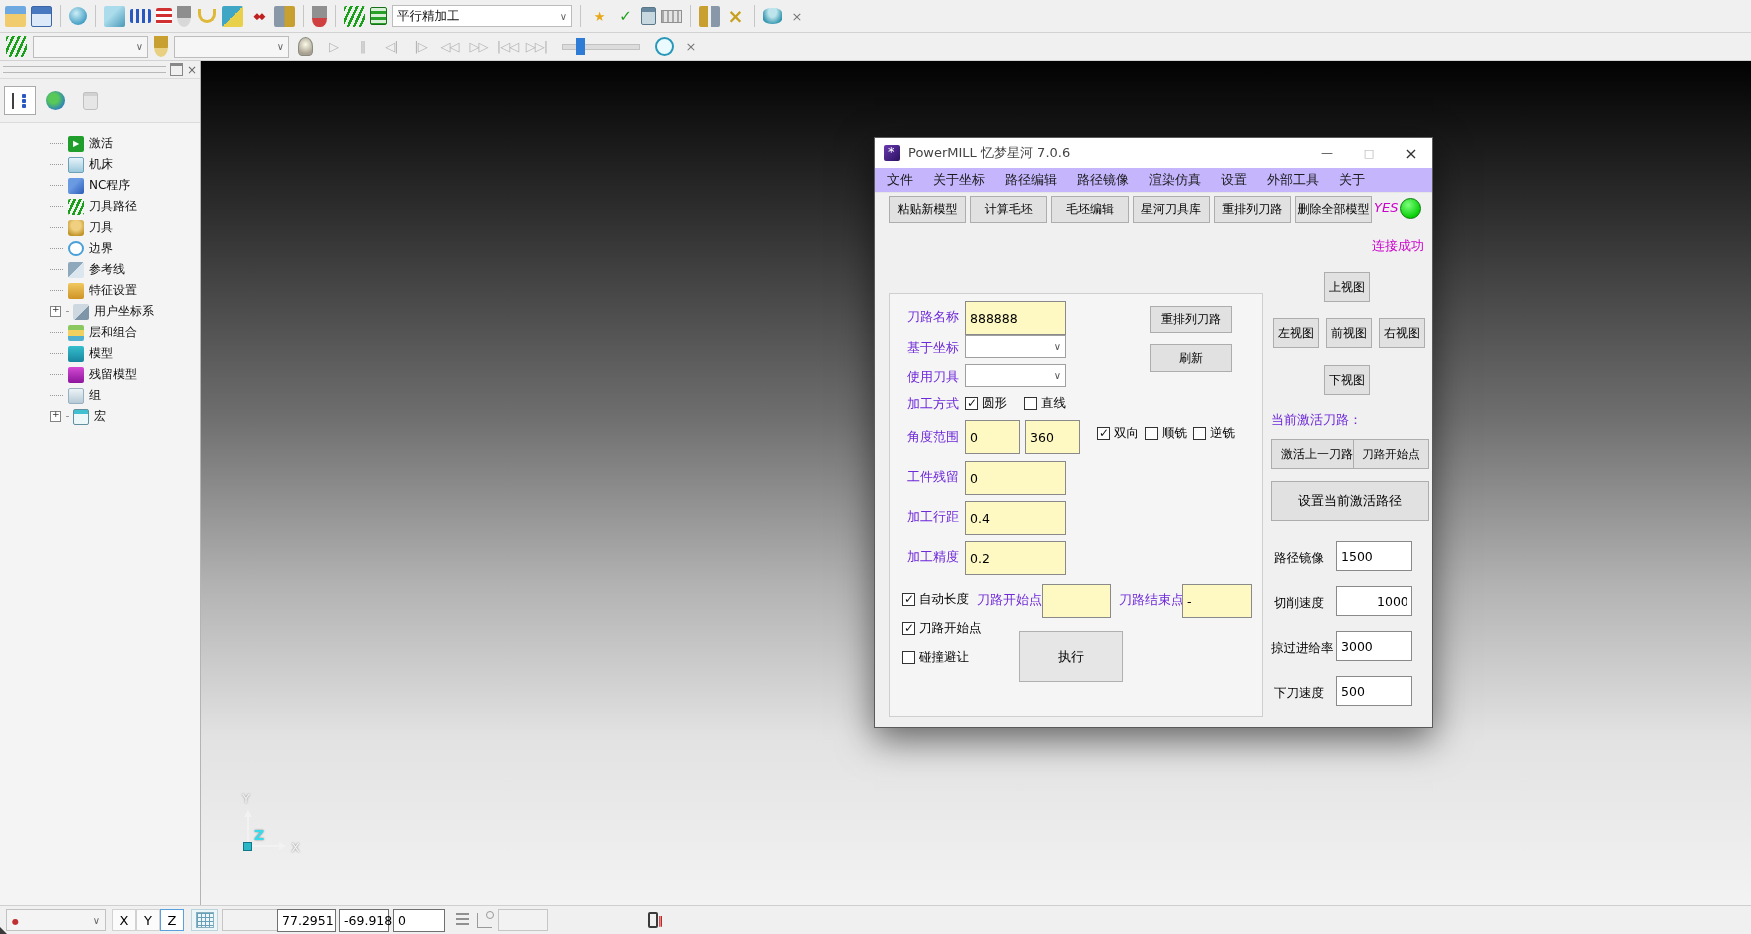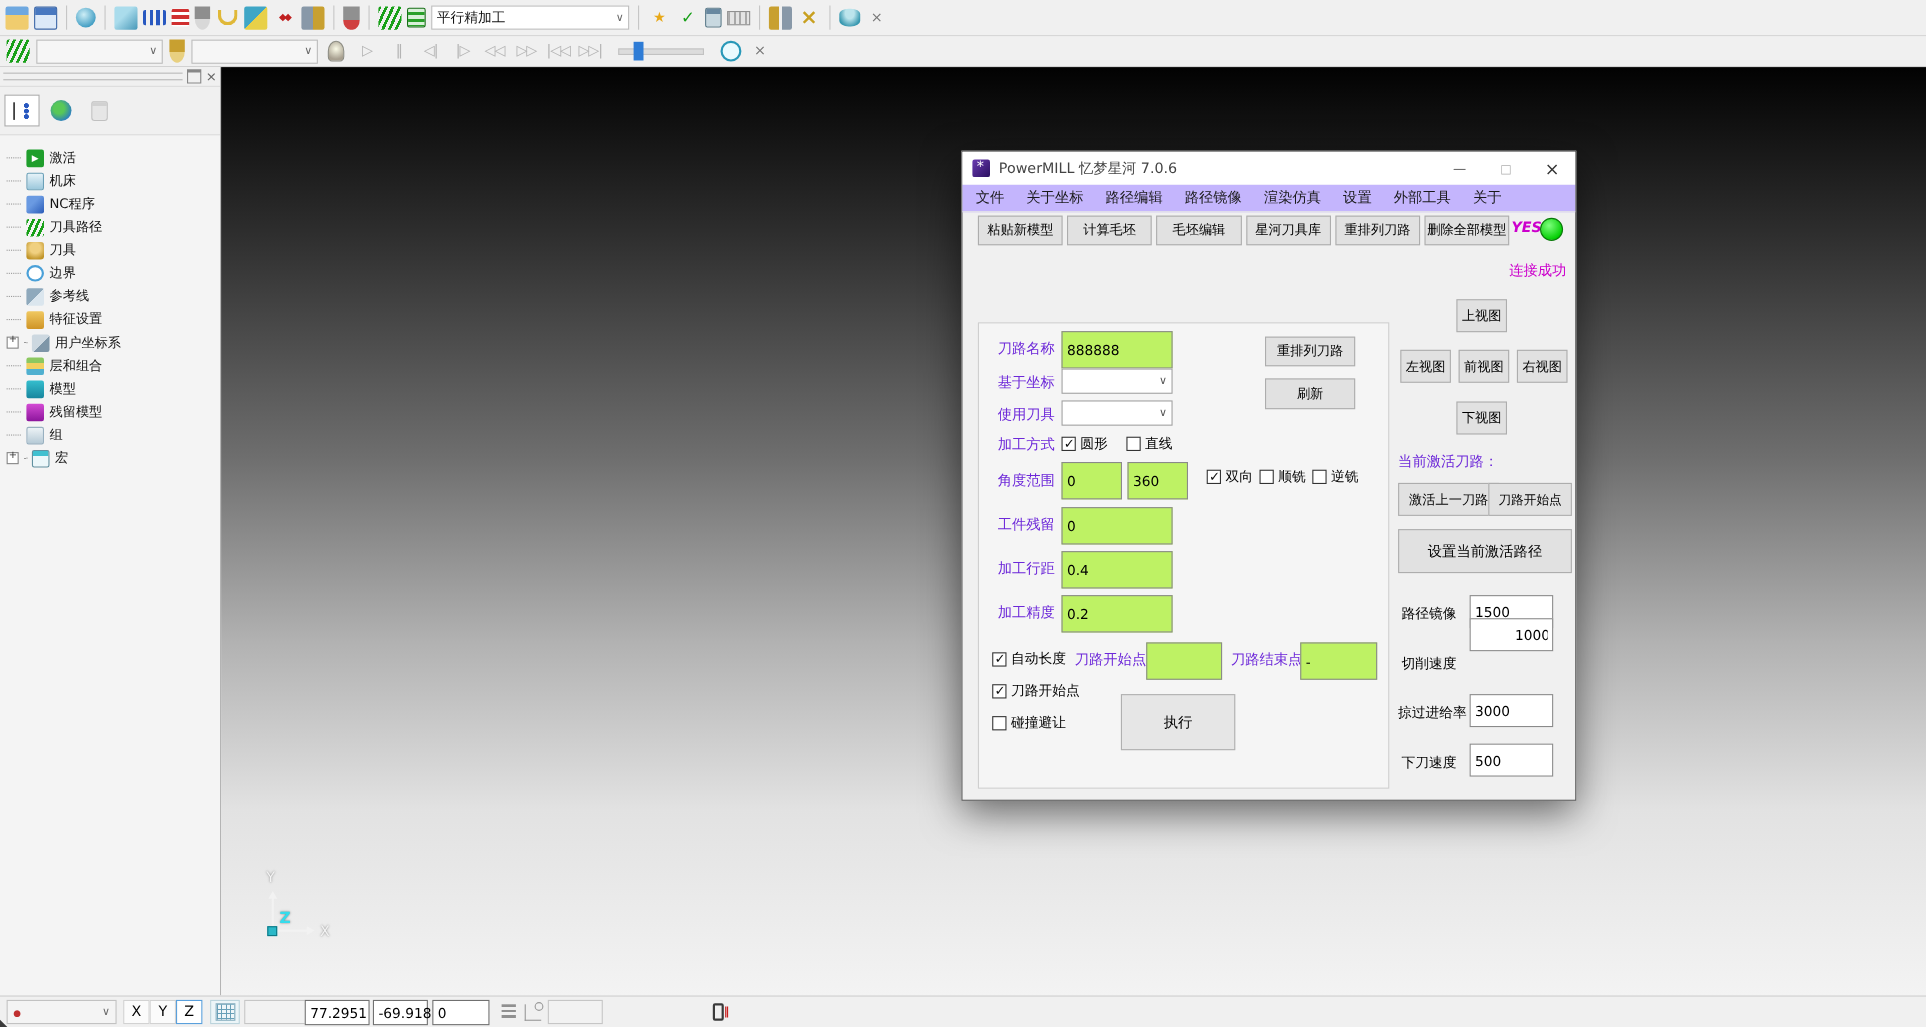--- a/index.html
+++ b/index.html
@@ -65,21 +65,21 @@
   .exp-tool.active{background:#fff;border-color:#aaa;}
   .i-treeview{width:17px;height:16px;
     background-image:radial-gradient(circle 2px at 12px 3px,#2858c0 2px,rgba(0,0,0,0) 2.5px),
                      radial-gradient(circle 2px at 12px 8px,#2858c0 2px,rgba(0,0,0,0) 2.5px),
                      radial-gradient(circle 2px at 12px 13px,#2858c0 2px,rgba(0,0,0,0) 2.5px),
                      linear-gradient(90deg,#404040 2px,rgba(0,0,0,0) 2px);}
   .i-world{width:19px;height:19px;border-radius:50%;
            background:radial-gradient(circle at 40% 40%,#58c858 30%,#2878c8 78%);}
   .i-trash{width:13px;height:16px;border:1px solid #9a9a9a;border-radius:2px 2px 3px 3px;
            background:linear-gradient(180deg,#b8b8b8 20%,#dedede 20%);opacity:.55;}
-  .tree{padding:10px 0 0 6px;position:relative;}
+  .tree{padding:10px 0 0 6px;position:relative;margin-left:44px;}
   .trow{height:21px;display:flex;align-items:center;gap:5px;}
   .stub{width:13px;border-top:1px dotted #999;flex:none;}
   .stub.short{width:2px;}
   .expbox{width:9px;height:9px;border:1px solid #848484;background:#fff;flex:none;
           font-size:9px;line-height:7px;text-align:center;color:#333;position:relative;}
   .expbox::before{content:"+";position:absolute;left:1px;top:-1px;}
   .ticon{width:16px;height:16px;flex:none;display:inline-flex;align-items:center;
          justify-content:center;border-radius:2px;box-sizing:border-box;}
   .tlabel{font-size:12px;color:#111;white-space:nowrap;}
   .ti-activate{background:#1f9e2c;color:#fff;}
@@ -125,34 +125,34 @@
   .winbtn{width:42px;height:29px;display:inline-flex;align-items:center;justify-content:center;
           color:#555;flex:none;}
   .winbtn.max{color:#b0b0b0;font-size:11px;}
   .winbtn.close{font-size:16px;color:#333;}
   .dlg-menu{height:24px;background:#c4b5fd;border-bottom:1px solid #e6e6e6;display:flex;align-items:center;padding-left:2px;}
   .mi{padding:3px 10px;font-size:13px;color:#1a1a1a;}
   .wbtn{background:#e1e1e1;border:1px solid #adadad;display:flex;align-items:center;
         justify-content:center;font-size:12px;color:#000;box-sizing:border-box;white-space:nowrap;}
   .btnrow{position:absolute;left:14px;display:flex;gap:4px;width:483px;height:27px;}
   .btnrow .wbtn{flex:1;padding:0 1px;}
-  #yes-lbl{position:absolute;left:499px;top:62px;color:#cc00cc;font-weight:bold;font-size:13px;font-style:italic;}
+  #yes-lbl{position:absolute;left:499px;top:62px;color:#cc00cc;font-weight:normal;font-size:13px;font-style:italic;}
   #green-light{position:absolute;left:525px;top:60px;width:19px;height:19px;border-radius:50%;
                border:1px solid #0a7a0a;background:radial-gradient(circle at 38% 32%,#7dff7d,#00cc00 75%);}
   #conn-lbl{position:absolute;left:497px;top:99px;color:#cc00cc;font-size:13px;}
   .tabs{position:absolute;left:14px;top:133px;display:flex;height:23px;}
   .tab{padding:4px 8px 3px;border:1px solid #ababab;border-left:none;background:#ececec;
        font-size:12px;color:#222;box-sizing:border-box;}
   .tab:first-child{border-left:1px solid #ababab;}
   .tab.active{background:#f7f7f7;border-bottom-color:#f7f7f7;padding-top:3px;}
   .panel{position:absolute;left:14px;top:155px;width:374px;height:424px;background:#f5f5f5;
          border:1px solid #cfcfcf;box-sizing:border-box;}
   .panel *, .rightcol *{box-sizing:border-box;}
   .flabel{position:absolute;font-size:13px;color:#6d28d9;white-space:nowrap;}
-  .tin{position:absolute;height:26px;border:1px solid #8a8a8a;background:#bef264;font-size:12.5px;
+  .tin{position:absolute;height:26px;border:1px solid #8a8a8a;background:#fef9c3;font-size:12.5px;
        padding:16px 4px;font-family:"DejaVu Sans","Liberation Sans",sans-serif;}
   .fsel{position:absolute;height:23px;border:1px solid #a0a0a0;background:#fff;display:flex;
         align-items:center;justify-content:flex-end;padding-right:4px;}
   .fsel .arr{color:#555;font-size:10px;}
   .cbrow{position:absolute;display:flex;align-items:center;gap:4px;height:16px;}
   .cb{width:13px;height:13px;border:1px solid #333;background:#fff;flex:none;position:relative;}
   .cb.checked::before{content:"✓";position:absolute;left:1px;top:-2px;font-size:12px;color:#111;}
   .cblabel{font-size:12.5px;white-space:nowrap;}
   .exec{position:absolute;left:129px;top:337px;width:104px;height:51px;font-size:13px;background:#e6e6e6;border:1px solid #b0b0b0;}
   .rightcol .wbtn{position:absolute;}
@@ -478,21 +478,21 @@
     <span class="wbtn" style="left:449px;top:227px;width:46px;height:30px">下视图</span>
 
     <span class="flabel" style="left:396px;top:273px">当前激活刀路：</span>
     <span class="wbtn" style="left:396px;top:301px;width:92px;height:30px;font-size:12px">激活上一刀路</span>
     <span class="wbtn" style="left:478px;top:301px;width:76px;height:30px;font-size:11.5px">刀路开始点</span>
     <span class="wbtn" style="left:396px;top:343px;width:158px;height:40px;font-size:13px">设置当前激活路径</span>
 
     <span class="speed-lbl" style="left:399px;top:412px">路径镜像</span>
     <input class="speed-in" style="left: 461px; top: 403px;" value="1500">
     <span class="speed-lbl" style="left:399px;top:457px">切削速度</span>
-    <input class="speed-in" style="left: 461px; top: 424px; padding-left: 40px;" value="1000">
+    <input class="speed-in" style="left: 461px; top: 448px; padding-left: 40px;" value="1000">
     <span class="speed-lbl" style="left:396px;top:502px">掠过进给率</span>
     <input class="speed-in" style="left: 461px; top: 493px;" value="3000">
     <span class="speed-lbl" style="left:399px;top:547px">下刀速度</span>
     <input class="speed-in" style="left: 461px; top: 538px;" value="500">
   </div>
 </div>
 
 <div id="statusbar">
   <span class="abs corner-tri"></span>
   <span class="abs sb-combo">

